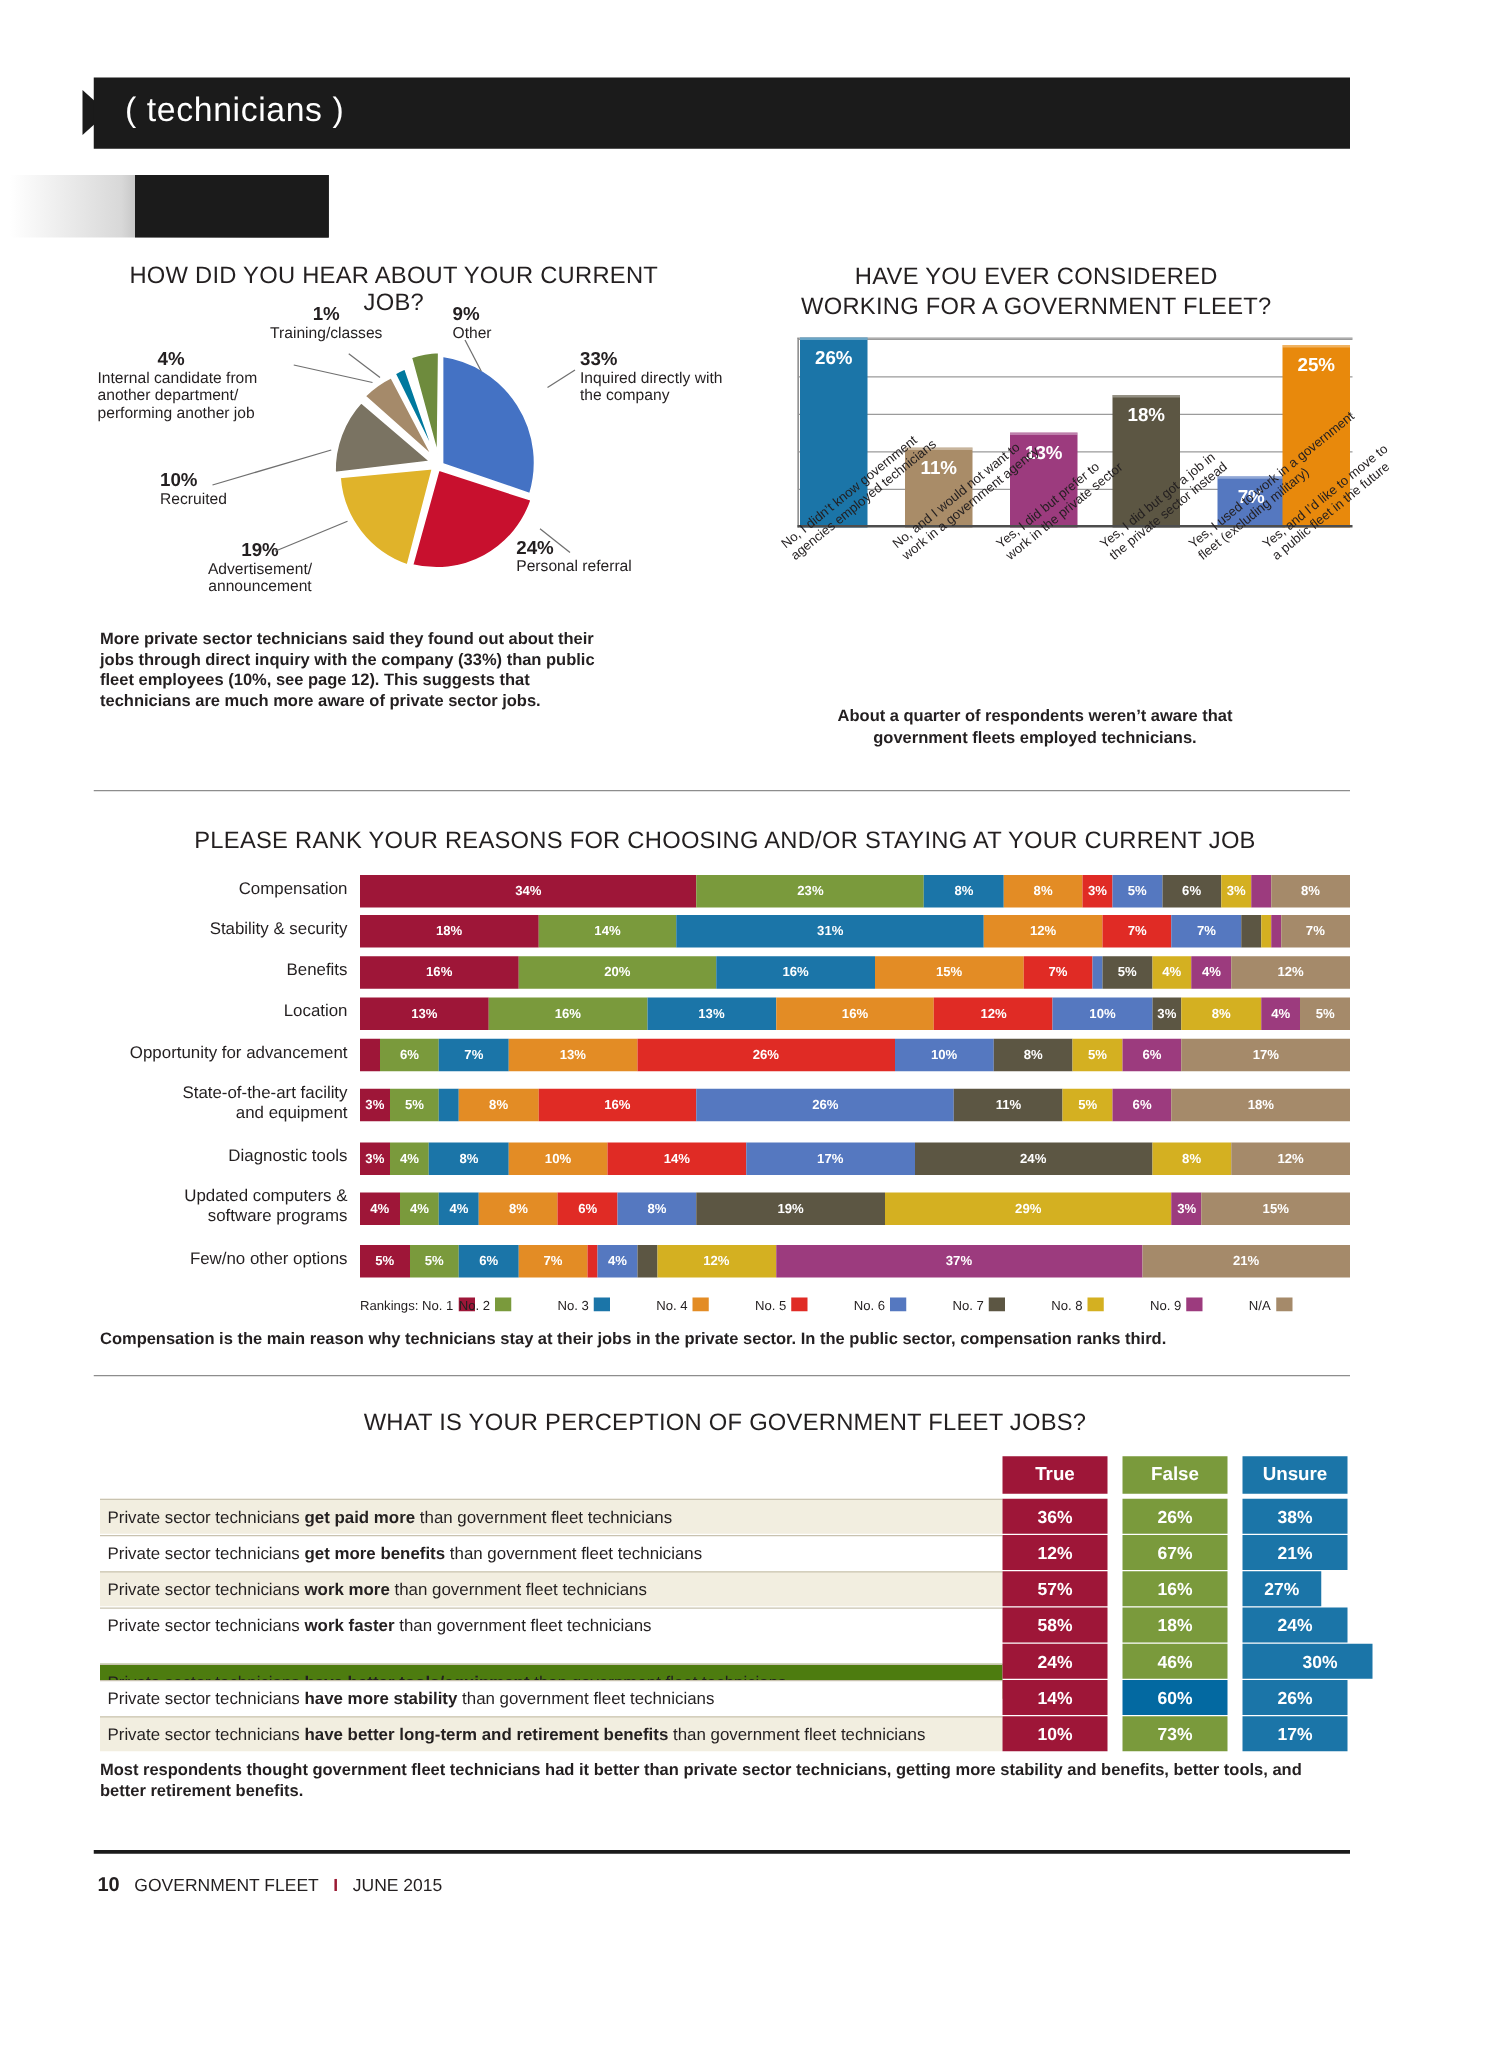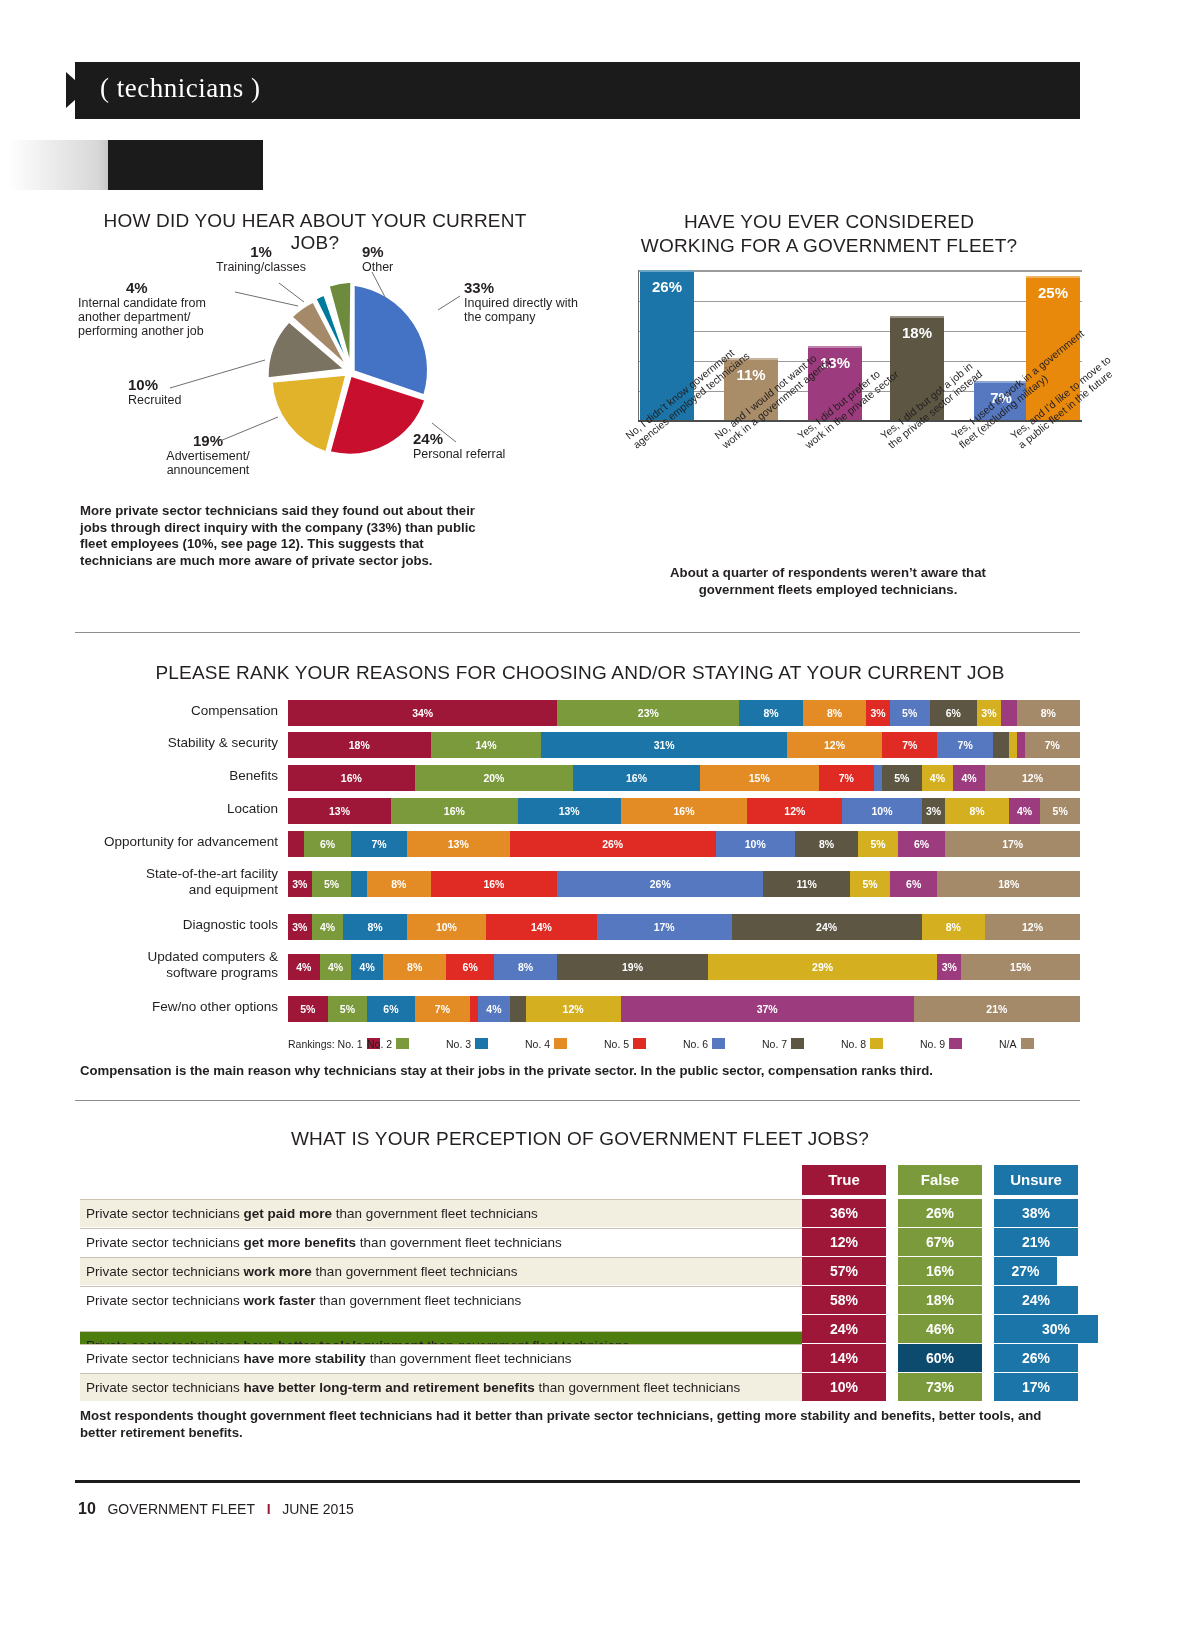--- a/index.html
+++ b/index.html
@@ -2,21 +2,21 @@
 <html><head>
 <meta charset="utf-8">
 <style>
   html,body{margin:0;padding:0;background:#fff;}
   body{width:1200px;height:1638px;font-family:"Liberation Sans",sans-serif;color:#231f20;position:relative;overflow:hidden;}
   .page{position:absolute;left:0;top:0;width:1200px;height:1638px;}
 
   
   .hdr-bar{position:absolute;left:75px;top:62px;width:1005px;height:57px;background:#1b1b1b;}
   .hdr-arrow{position:absolute;left:66px;top:72px;width:0;height:0;border-top:18px solid transparent;border-bottom:18px solid transparent;border-left:20px solid #1b1b1b;}
-  .hdr-title{position:absolute;left:100px;top:73px;font-size:27px;color:#fff;letter-spacing:.5px;font-family:Liberation Serif, serif;text-align:right;}
+  .hdr-title{position:absolute;left:100px;top:73px;font-size:27px;color:#fff;letter-spacing:.5px;font-family:Liberation Sans, sans-serif;text-align:right;}
   .sub-grad{position:absolute;left:8px;top:140px;width:255px;height:50px;background:linear-gradient(to right,#ffffff 0%,#d8d8d8 35%,#6f6f6f 62%,#2a2a2a 78%,#1b1b1b 100%);}
   .sub-box{position:absolute;left:108px;top:140px;width:155px;height:50px;background:#1b1b1b;}
   .sub-text{position:absolute;left:112px;top:145px;width:150px;color:#fff;font-size:16px;font-weight:bold;line-height:18px;text-align:left;letter-spacing:-.3px;}
   .sub-text div:last-child{margin-left:-4px;}
 
   
   .sec-title{position:absolute;font-size:19px;font-weight:normal;letter-spacing:.2px;text-align:center;color:#231f20;font-family:"Liberation Sans Narrow","Liberation Sans",sans-serif;}
 
   
   .pie-wrap{position:absolute;left:250px;top:272px;width:200px;height:200px;}
@@ -348,21 +348,21 @@
         <div class="tr-txt" style="top: 121px; background: rgb(255, 255, 255); border-top: 1px solid rgb(201, 195, 176);"><span>Private sector technicians </span><b>work faster</b><span> than government fleet technicians</span></div>
         <div class="tr-val" style="top: 121px; left: 722px; width: 84px; background: rgb(158, 22, 56);">58%</div>
         <div class="tr-val" style="top: 121px; left: 818px; width: 84px; background: rgb(122, 154, 60);">18%</div>
         <div class="tr-val" style="top: 121px; left: 914px; width: 84px; background: rgb(27, 117, 168);">24%</div>
         <div class="tr-txt" style="top: 166px; background: #4d7c0f; border-top: 1px solid rgb(201, 195, 176);"><span>Private sector technicians </span><b>have better tools/equipment</b><span> than government fleet technicians</span></div>
         <div class="tr-val" style="top: 150px; left: 722px; width: 84px; background: rgb(158, 22, 56);">24%</div>
         <div class="tr-val" style="top: 150px; left: 818px; width: 84px; background: rgb(122, 154, 60);">46%</div>
         <div class="tr-val" style="top: 150px; left: 914px; width: 84px; background: rgb(27, 117, 168); padding-left: 20px;">30%</div>
         <div class="tr-txt" style="top: 179px; background: rgb(255, 255, 255); border-top: 1px solid rgb(201, 195, 176);"><span>Private sector technicians </span><b>have more stability</b><span> than government fleet technicians</span></div>
         <div class="tr-val" style="top: 179px; left: 722px; width: 84px; background: rgb(158, 22, 56);">14%</div>
-        <div class="tr-val" style="top: 179px; left: 818px; width: 84px; background: #0c4a6e;">60%</div>
+        <div class="tr-val" style="top: 179px; left: 818px; width: 84px; background: #0369a1;">60%</div>
         <div class="tr-val" style="top: 179px; left: 914px; width: 84px; background: rgb(27, 117, 168);">26%</div>
         <div class="tr-txt" style="top: 208px; background: rgb(242, 238, 224); border-top: 1px solid rgb(201, 195, 176);"><span>Private sector technicians </span><b>have better long-term and retirement benefits</b><span> than government fleet technicians</span></div>
         <div class="tr-val" style="top: 208px; left: 722px; width: 84px; background: rgb(158, 22, 56);">10%</div>
         <div class="tr-val" style="top: 208px; left: 818px; width: 84px; background: rgb(122, 154, 60);">73%</div>
         <div class="tr-val" style="top: 208px; left: 914px; width: 84px; background: rgb(27, 117, 168);">17%</div>
       </div>
   </div>
 
   <div class="caption" style="left:80px;top:1408px;width:1000px;">Most respondents thought government fleet technicians had it better than private sector technicians, getting more stability and benefits, better tools, and better retirement benefits.</div>
 

